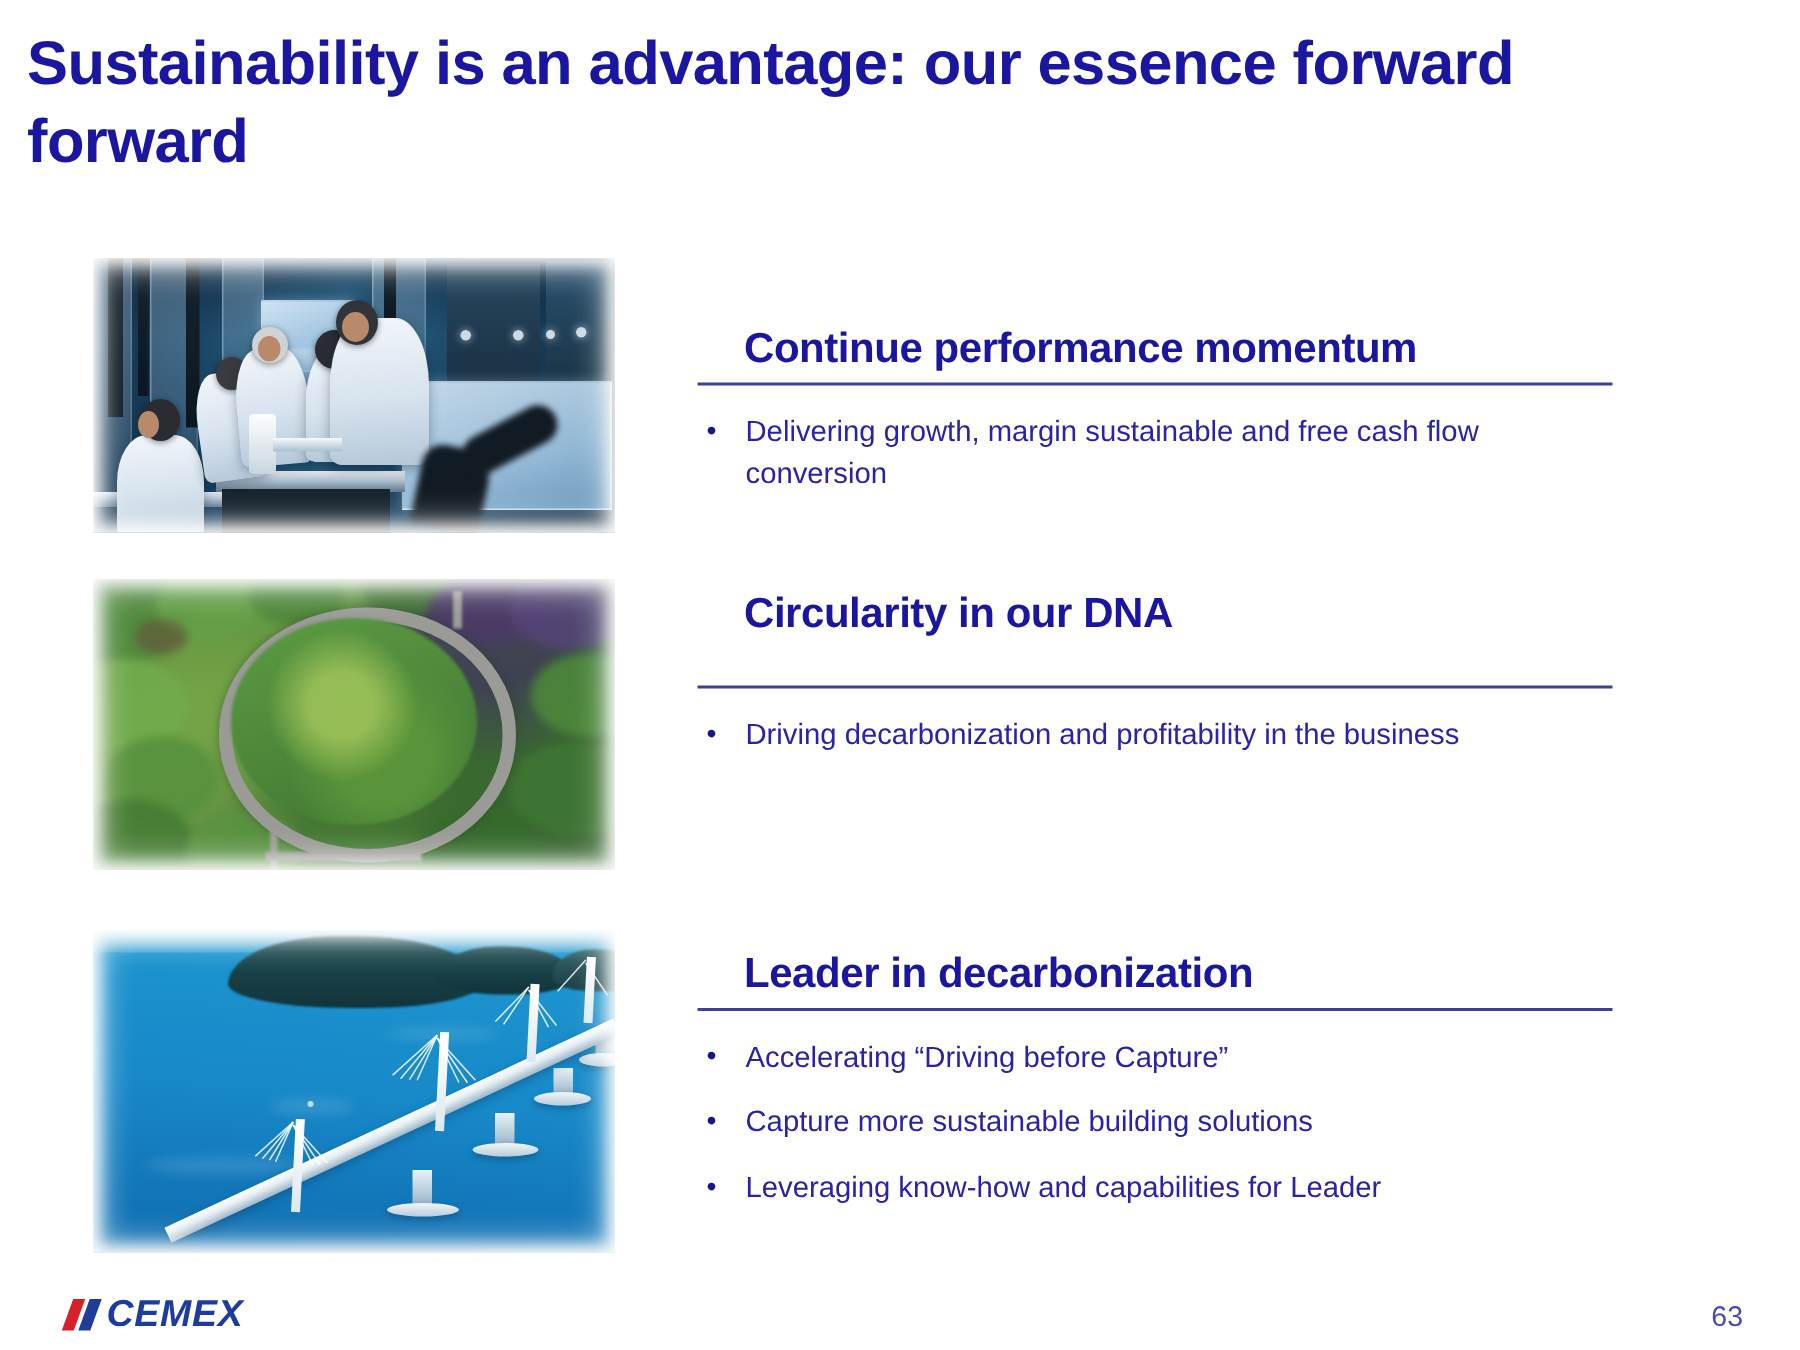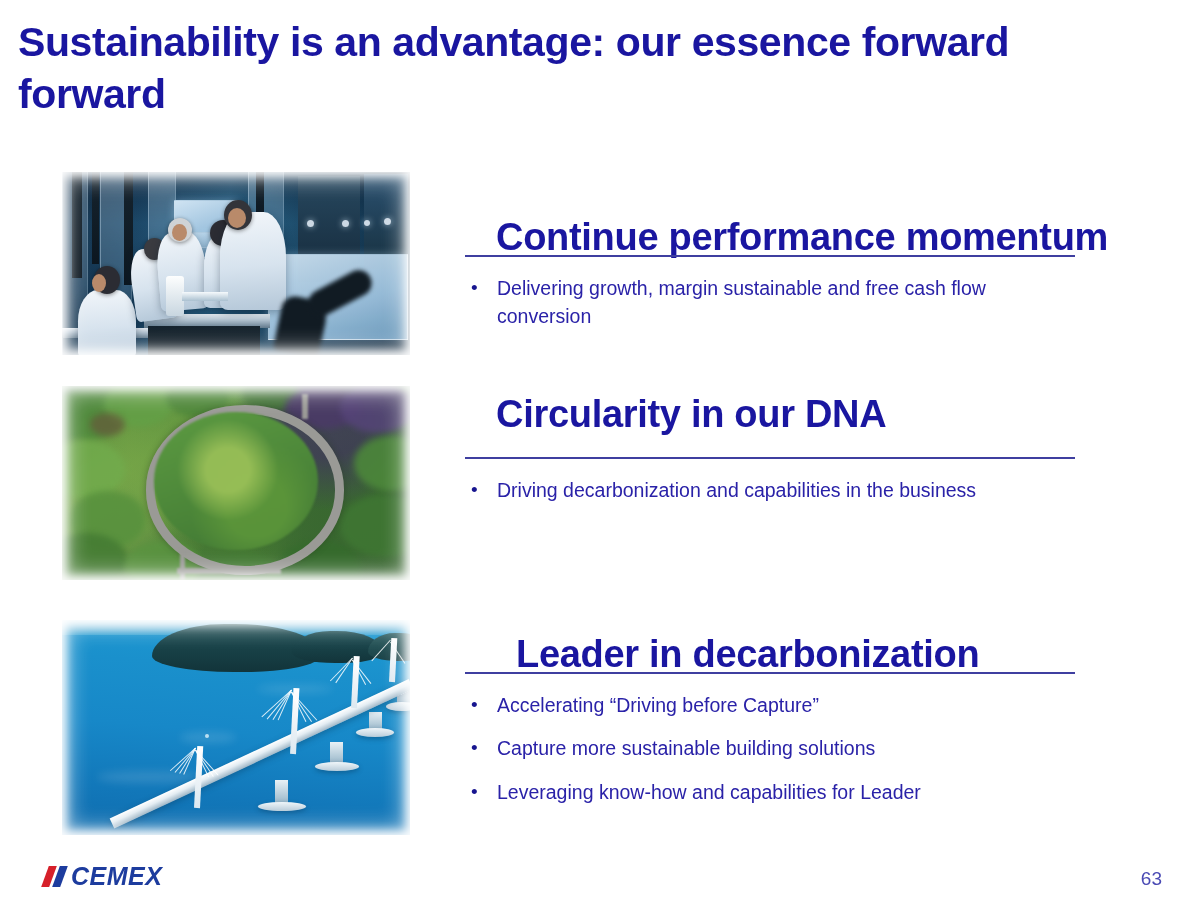--- a/index.html
+++ b/index.html
@@ -28,21 +28,21 @@
     font-size: 41px;
     line-height: 1.28;
     letter-spacing: -0.4px;
   }
 
   
   .section-heading {
     position: absolute;
     color: #1a16a0;
     font-weight: bold;
-    font-size: 38px;
+    font-size: 28px;
     letter-spacing: -0.3px;
     white-space: nowrap;
   }
   .heading-rule {
     position: absolute;
     left: 465px;
     width: 610px;
     height: 2px;
     background: #3f3fa0;
   }
@@ -377,21 +377,21 @@
     <div class="road-stub" style="left:69%; top:4%;  width:6px; height:13%;"></div>
   </div>
   <div class="feather"></div>
 </div>
 
 <div class="section-heading" style="left:496px; top:393px;">Circularity in our DNA</div>
 <div class="heading-rule" style="top:457px;"></div>
 <div class="bullet-list" style="top:476px;">
   <div class="bullet-row">
     <span class="bullet-dot">•</span>
-    <span class="bullet-text">Driving decarbonization and capabilities in the business</span>
+    <span class="bullet-text">Driving decarbonization and profitability in the business</span>
   </div>
 </div>
 
 <div class="photo" id="photo-bridge" style="left:62px; top:620px; width:348px; height:215px;">
   <div class="inner">
     <div class="sky"></div>
     <div class="island" style="left:26%; top:2%;  width:48%; height:22%;"></div>
     <div class="island" style="left:66%; top:5%;  width:26%; height:15%;"></div>
     <div class="island" style="left:88%; top:6%;  width:18%; height:13%; background:linear-gradient(180deg,#2b5c60,#1b4247);"></div>
     <div class="wake" style="left:34%; top:52%; width:16%; height:5%;"></div>
@@ -434,21 +434,21 @@
     <div class="cable" style="left:290px; top:40px;  height:30px; transform:rotate(-38deg);"></div>
     <div class="cable" style="left:290px; top:40px;  height:28px; transform:rotate(-28deg);"></div>
 
     <div class="pylon" style="left:327px; top:18px;  height:44px; transform:rotate(3deg);"></div>
     <div class="cable" style="left:328px; top:20px;  height:28px; transform:rotate(42deg);"></div>
     <div class="cable" style="left:328px; top:22px;  height:26px; transform:rotate(-34deg);"></div>
   </div>
   <div class="feather"></div>
 </div>
 
-<div class="section-heading" style="left:496px; top:633px;margin-left:20px;">Leader in decarbonization</div>
+<div class="section-heading" style="left:496px; top:633px;">Leader in decarbonization</div>
 <div class="heading-rule" style="top:672px;"></div>
 <div class="bullet-list" style="top:691px;">
   <div class="bullet-row" style="margin-bottom:15px;">
     <span class="bullet-dot">•</span>
     <span class="bullet-text">Accelerating “Driving before Capture”</span>
   </div>
   <div class="bullet-row" style="margin-bottom:15px;">
     <span class="bullet-dot">•</span>
     <span class="bullet-text">Capture more sustainable building solutions</span>
   </div>

